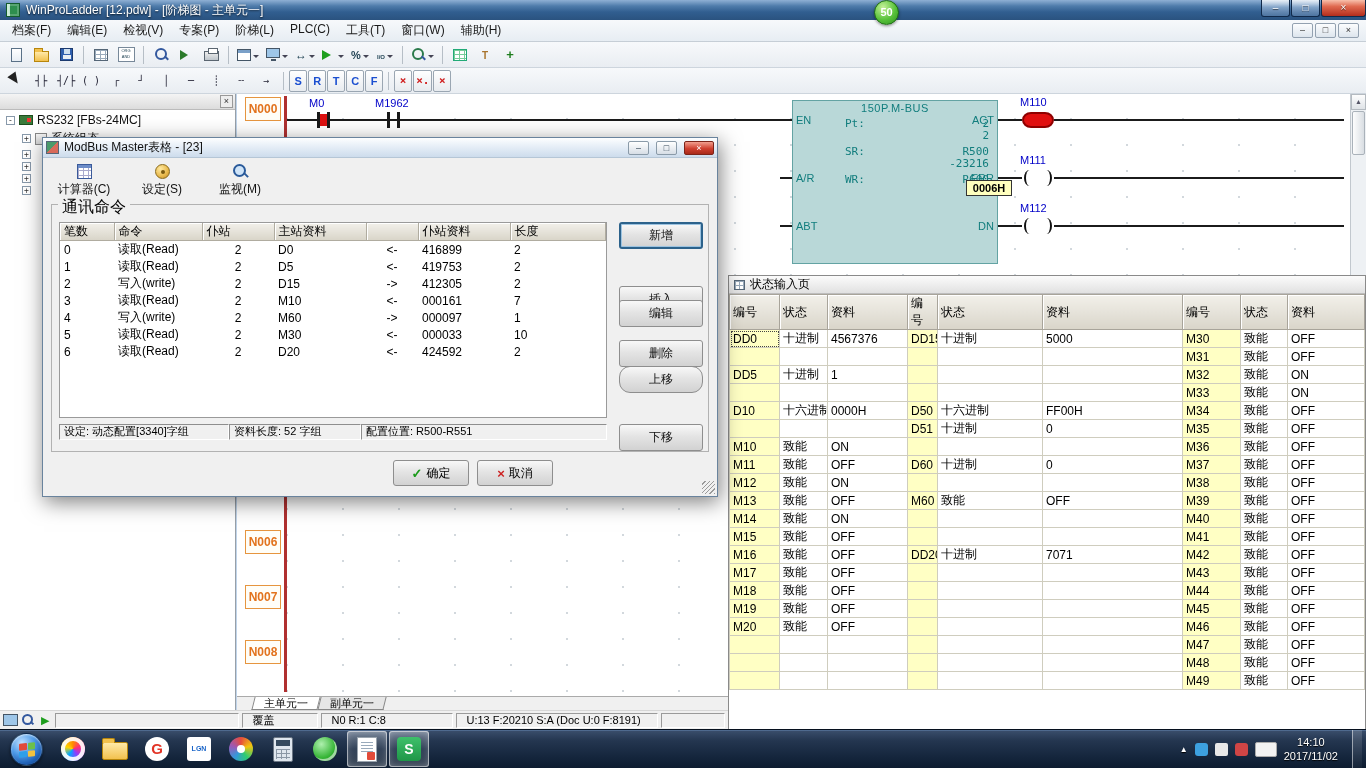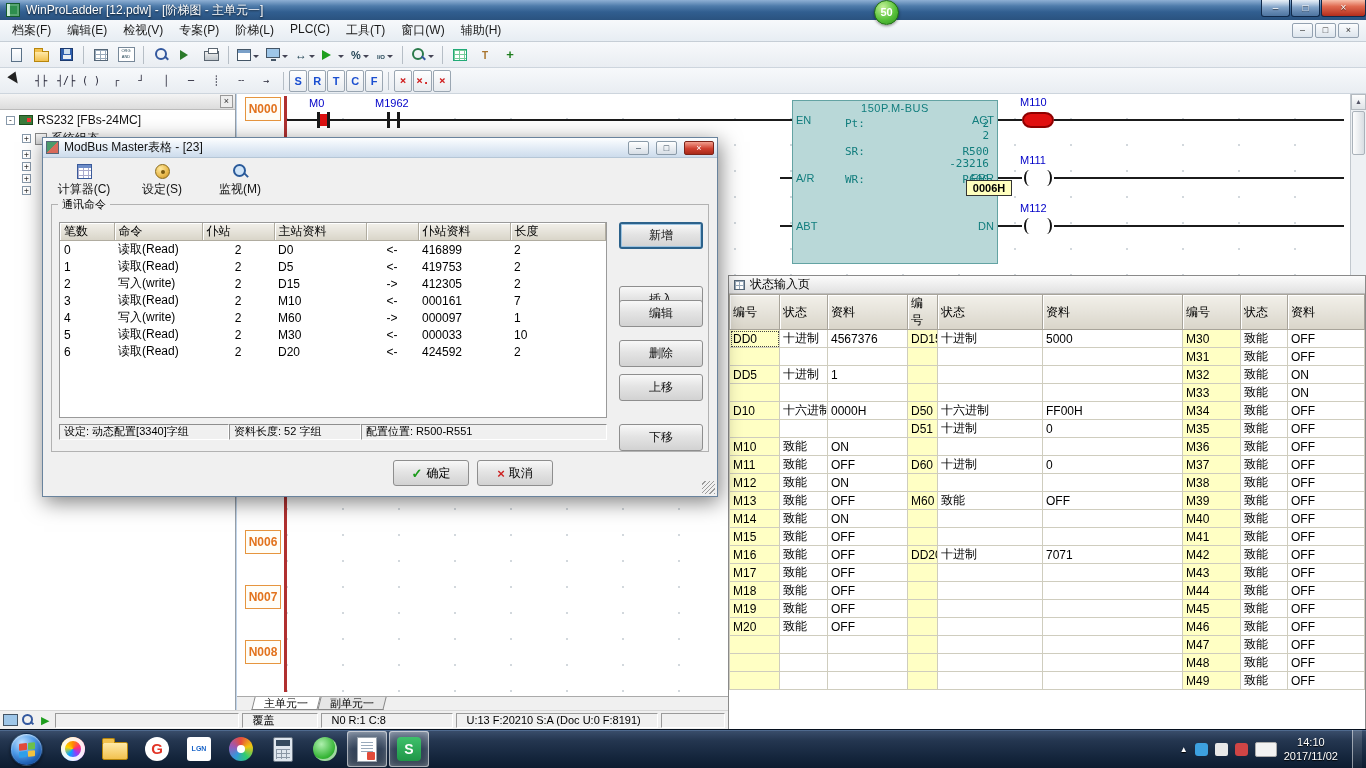--- a/index.html
+++ b/index.html
@@ -141,21 +141,21 @@
 .dlg-toolbar{height:46px;display:flex;align-items:center;gap:20px;padding:2px 12px}
 .dlg-tbtn{display:flex;flex-direction:column;align-items:center;gap:2px;min-width:58px}
 .dlbl{font-size:12px;color:#111}
 .di-calc{width:15px;height:15px;background:#fff;border:1px solid #3a5a9a;background-image:linear-gradient(#aac 1px,transparent 1px),linear-gradient(90deg,#aac 1px,transparent 1px);background-size:5px 5px;box-shadow:inset 0 3px 0 #6c8cc8}
 .di-set{width:15px;height:15px;border-radius:50%;background:radial-gradient(circle at 35% 30%,#ffe9a0,#e8b84a 60%,#b8862a);border:1px solid #8a6a1a;position:relative}
 .di-set::after{content:"";position:absolute;left:5px;top:5px;width:4px;height:4px;background:#7a5a10;border-radius:50%}
 .di-watch{width:15px;height:15px;position:relative}
 .di-watch::before{content:"";position:absolute;left:0;top:0;width:9px;height:9px;border:2px solid #2a5a9a;border-radius:50%;background:#cfe4f8}
 .di-watch::after{content:"";position:absolute;left:10px;top:10px;width:6px;height:2px;background:#2a5a9a;transform:rotate(45deg)}
 .dgroup{position:absolute;left:8px;top:66px;width:658px;height:248px;border:1px solid #b2b2b2}
-.dgroup-label{position:absolute;left:15px;top:59px;background:#f0f0f0;padding:0 4px;font-size:11px;z-index:2}
+.dgroup-label{position:absolute;left:15px;top:59px;background:#f0f0f0;padding:0 4px;font-size:16px;z-index:2}
 .dtable{position:absolute;left:16px;top:84px;width:548px;height:196px;background:#fff;border:1px solid #9a9a9a;overflow:hidden}
 .dtable table{border-collapse:collapse;table-layout:fixed;width:100%}
 .dtable th{height:16px;background:linear-gradient(#f2f0ea,#d9d5c9);border-right:1px solid #b0aca0;border-bottom:1px solid #b0aca0;box-shadow:inset 1px 1px 0 #fff;font-weight:normal;font-size:12px;text-align:left;padding:0 4px}
 .dtable td{height:16px;font-size:12px;padding:0 4px;white-space:nowrap}
 .dtable .ctr{text-align:center}
 .dstatus{position:absolute;left:16px;top:286px;display:flex}
 .dscell{height:16px;border:1px solid;border-color:#8e8e8e #fff #fff #8e8e8e;background:#f0f0f0;font-size:11px;line-height:13px;padding:0 4px;white-space:nowrap;overflow:hidden}
 .ds1{width:170px}.ds2{width:132px}.ds3{width:246px}
 .dbtn{position:absolute;left:576px;width:84px;height:27px;background:linear-gradient(#f8f8f8,#e4e4e4 45%,#d2d2d2);border:1px solid #8e8e8e;border-radius:3px;font-size:12px;text-align:center;line-height:25px;color:#111}
 .dbtn.focus{border:2px solid #2c628b;line-height:23px;box-shadow:inset 0 0 0 1px #9cc3e0}
@@ -871,21 +871,21 @@
     <div class="dstatus">
       <div class="dscell ds1">设定: 动态配置[3340]字组</div>
       <div class="dscell ds2">资料长度: 52 字组</div>
       <div class="dscell ds3">配置位置: R500-R551</div>
     </div>
     <div id="dlg-sides">
         <div class="dbtn focus" style="top: 84px;">新增</div>
         <div class="dbtn" style="top: 124px; margin-top: 24px;">插入</div>
         <div class="dbtn" style="top: 162px;">编辑</div>
         <div class="dbtn" style="top: 202px;">删除</div>
-        <div class="dbtn" style="top: 236px;">上移</div>
+        <div class="dbtn" style="top: 228px; border-radius: 11px;">上移</div>
         <div class="dbtn" style="top: 286px;">下移</div>
       </div>
     <div class="okbtn">
       <span class="ok-ico">✓</span>
       <span>确定</span>
     </div>
     <div class="cancelbtn">
       <span class="cancel-ico">×</span>
       <span>取消</span>
     </div>

